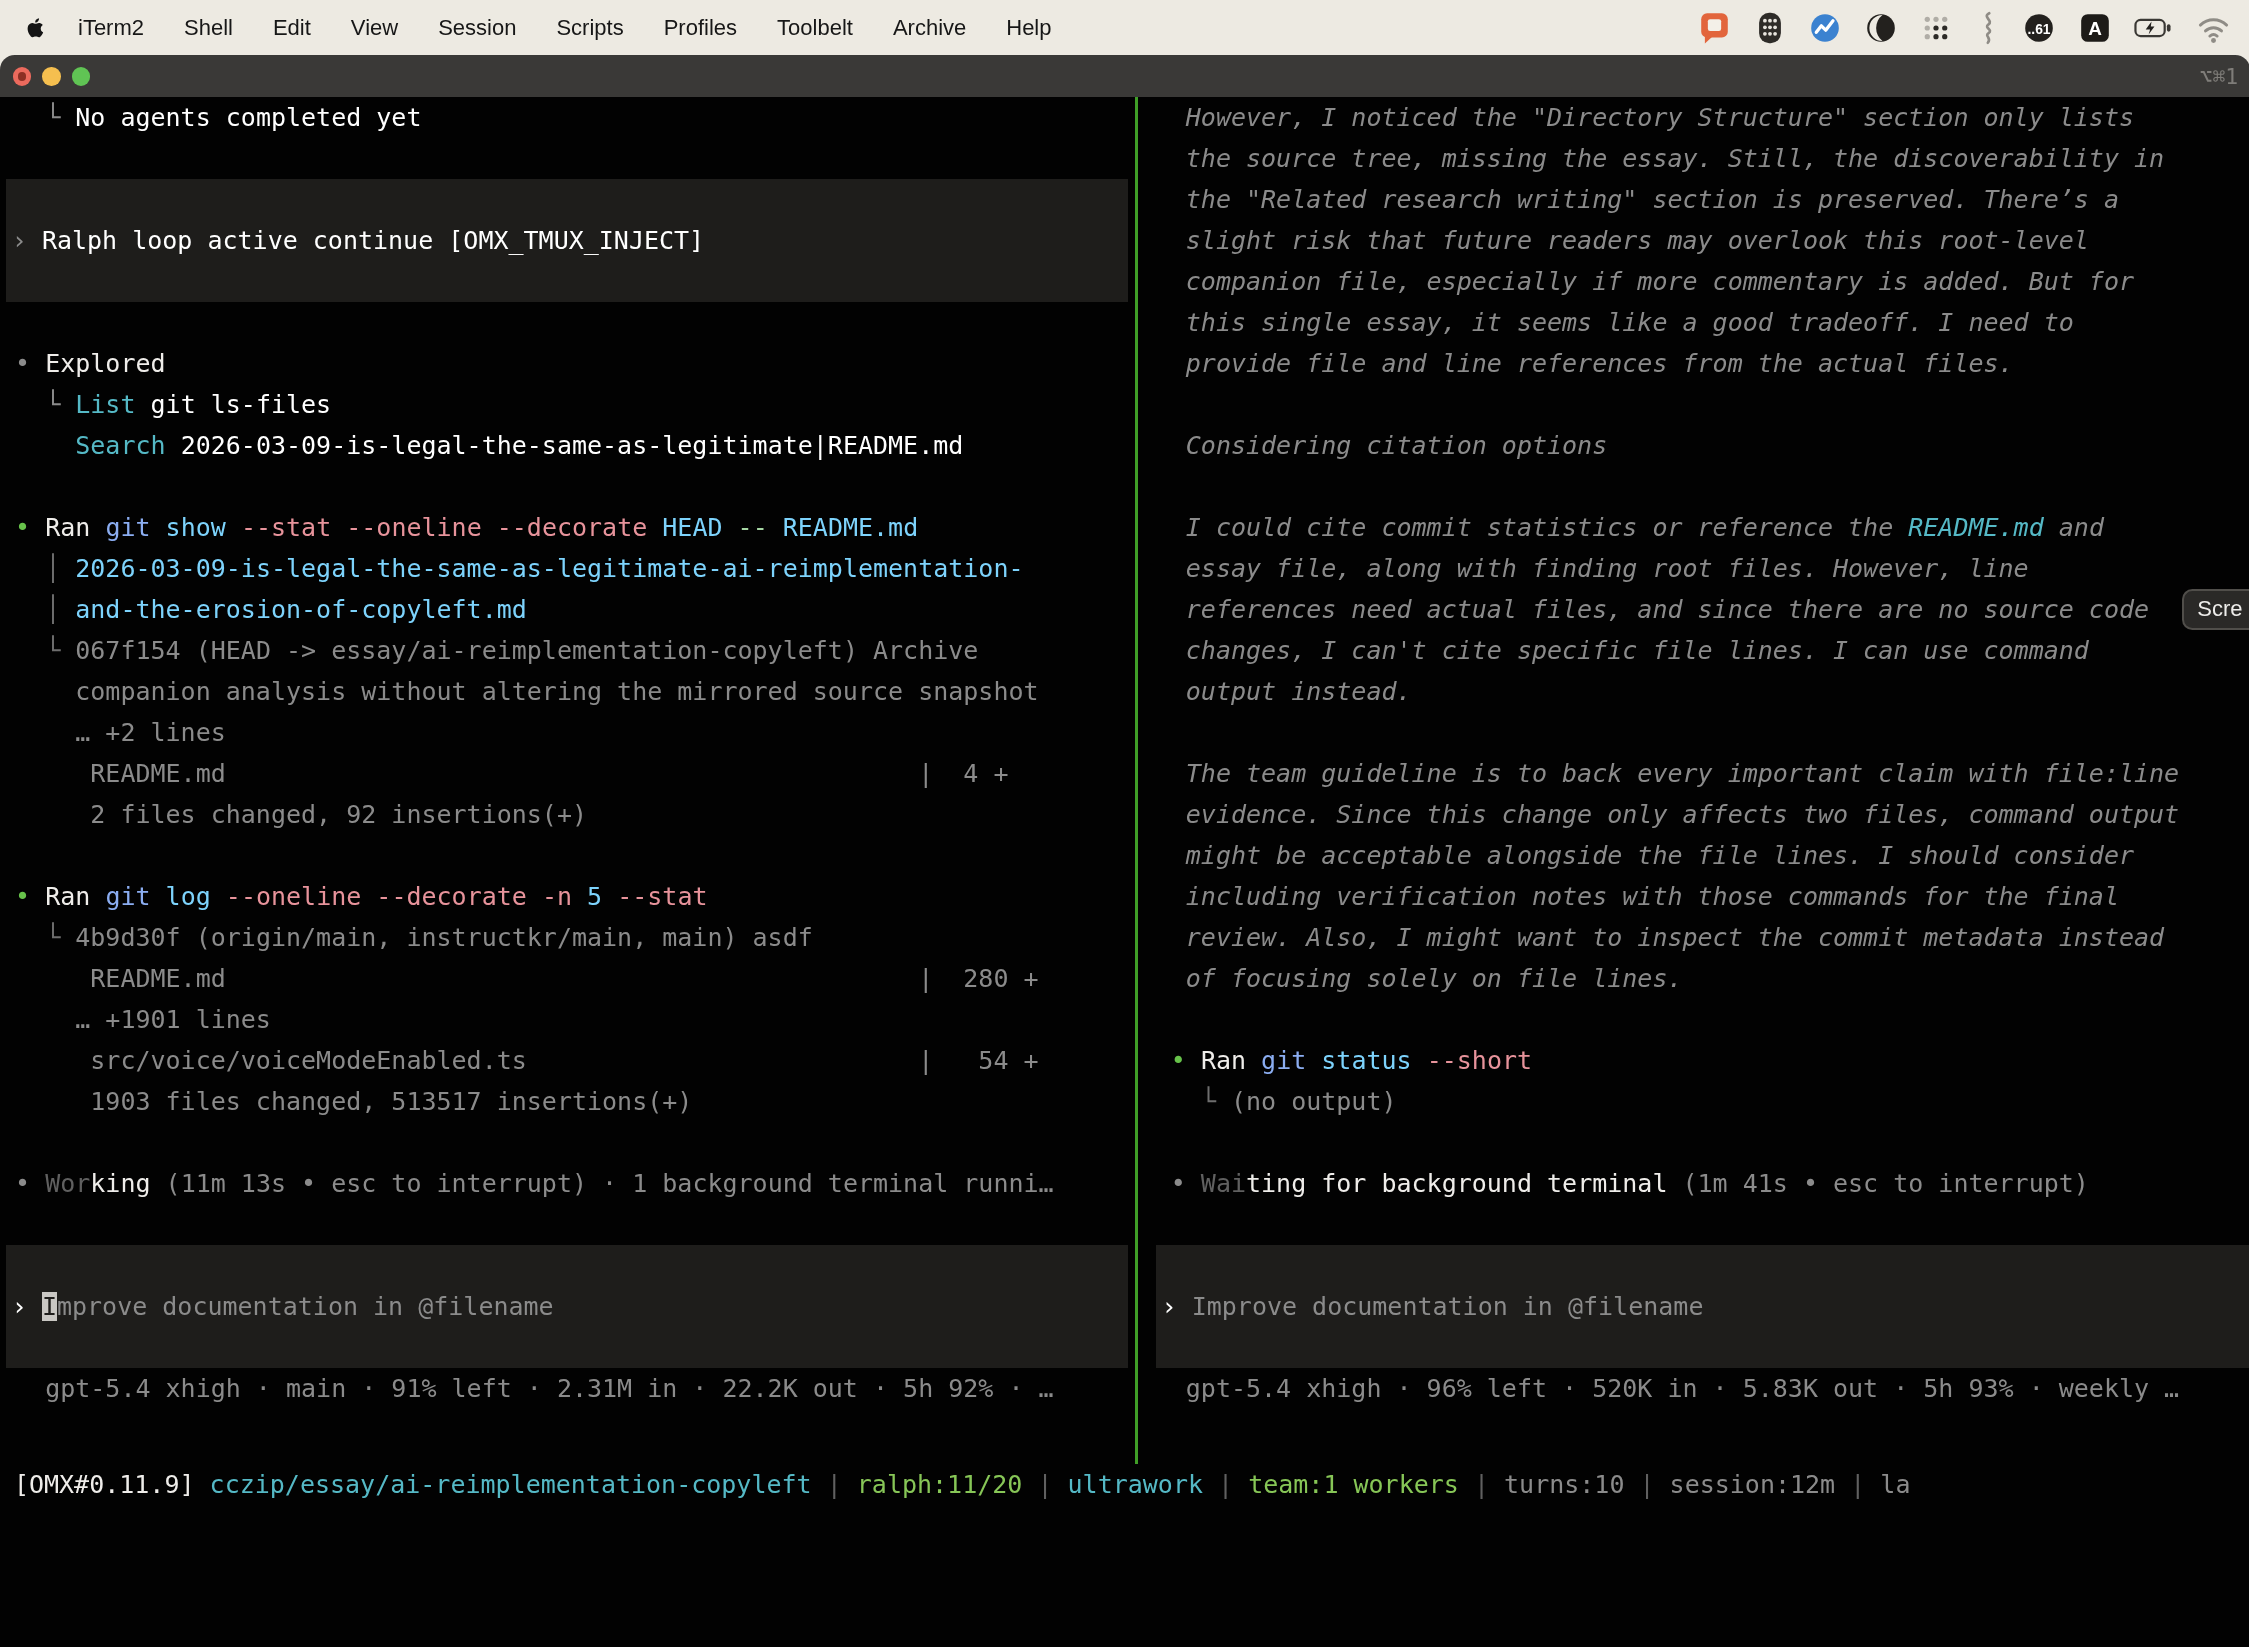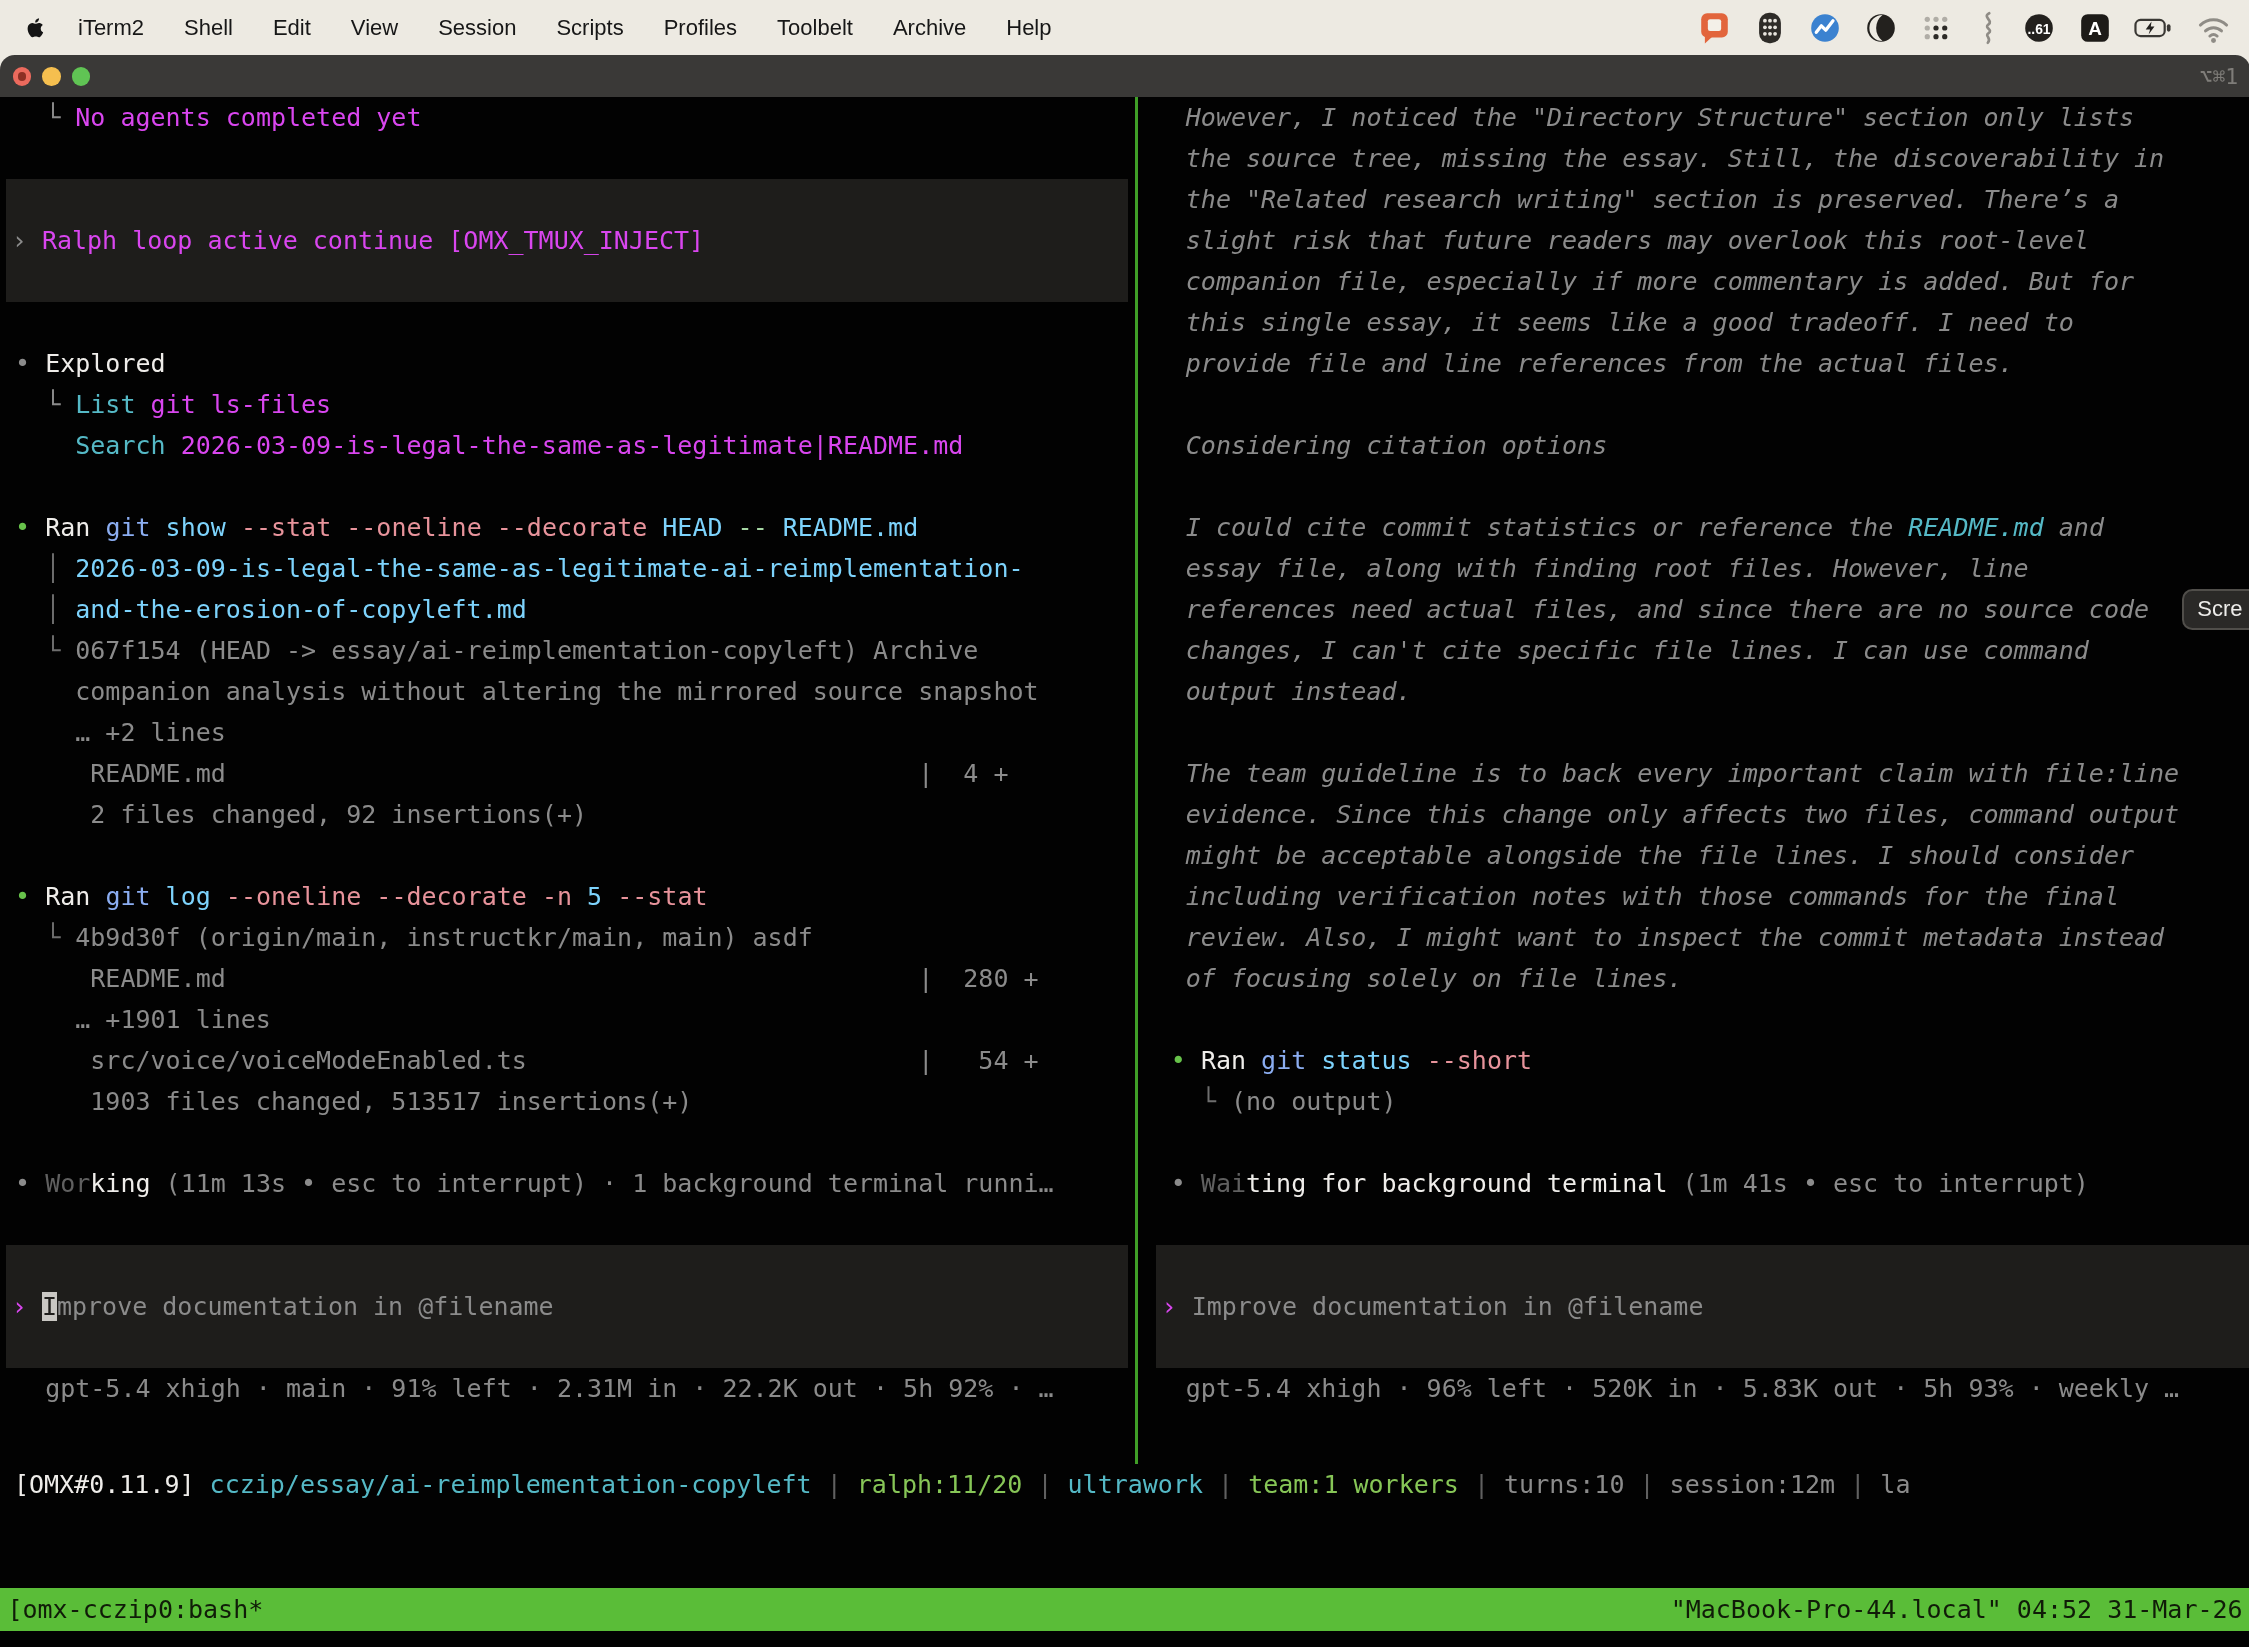--- a/index.html
+++ b/index.html
@@ -31,21 +31,21 @@
   
   .term{position:absolute;top:97px;left:0;width:2250px;height:1550px;background:#020202;z-index:2}
   .pane{position:absolute;top:0;height:1367px;font-size:25px;line-height:41px;white-space:pre;overflow:hidden}
   #pane-left{left:0;width:1135px}
   #pane-right{left:1138px;width:1112px;padding-left:17.7px;box-sizing:border-box}
   .divider{position:absolute;left:1135px;top:0;width:3px;height:1367px;background:#3f9e27}
   .trow{height:41px}
   .trow.box{background:#1e1d1b;padding-left:5.9px}
   #pane-left .trow.box{margin:0 7.4px 0 5.9px}
   
-  .c-fg{color:#d946ef}.c-dim{color:#8b8b8b}.c-dark{color:#606060}.c-guide{color:#6e6e6e}
+  .c-fg{color:#ffffff}.c-dim{color:#8b8b8b}.c-dark{color:#606060}.c-guide{color:#6e6e6e}
   .c-cyan{color:#55b9c6}.c-blue{color:#8badf1}.c-pink{color:#e7939b}.c-lav{color:#7dd3fc}
   .c-mint{color:#a6d7a4}.c-white{color:#efedea}.c-green{color:#67c24a}.c-lgreen{color:#87c657}
   .c-cursor{background:#c9c7c3;color:#1e1d1b}
   .b{font-weight:normal}.i{font-style:italic}
   
   .omxbar{position:absolute;top:1367px;left:5px;width:1904px;height:41px;line-height:41px;
           padding-left:8.9px;white-space:pre;font-size:25px;box-sizing:border-box;overflow:hidden}
   
   .tmuxbar{position:absolute;top:1491px;left:0;width:2250px;height:43px;background:#5abd38;
            color:#101c08;display:flex;justify-content:space-between;padding:0 7.4px;
@@ -155,20 +155,16 @@
     <div class="light l-green"></div>
   </div>
   <div class="tb-short">⌥⌘1</div>
 </div>
 
 <div class="term">
   <div class="pane" id="pane-left"><div class="trow"><span class="c-dim">   └ </span><span class="c-fg">No agents completed yet</span></div><div class="trow"></div><div class="trow box"></div><div class="trow box"><span class="c-dim">› </span><span class="c-fg">Ralph loop active continue [OMX_TMUX_INJECT]</span></div><div class="trow box"></div><div class="trow"></div><div class="trow"><span class="c-dim"> • </span><span class="c-white b">Explored</span></div><div class="trow"><span class="c-dim">   └ </span><span class="c-cyan">List</span><span class="c-fg"> git ls-files</span></div><div class="trow"><span class="c-dim">     </span><span class="c-cyan">Search</span><span class="c-fg"> 2026-03-09-is-legal-the-same-as-legitimate|README.md</span></div><div class="trow"></div><div class="trow"><span class="c-dim"> </span><span class="c-green">•</span><span class="c-dim"> </span><span class="c-white b">Ran</span><span class="c-dim"> </span><span class="c-blue">git</span><span class="c-lav"> show </span><span class="c-pink">--stat </span><span class="c-pink">--oneline </span><span class="c-pink">--decorate</span><span class="c-lav"> HEAD </span><span class="c-mint">-- </span><span class="c-lav">README.md</span></div><div class="trow"><span class="c-guide">   │ </span><span class="c-lav">2026-03-09-is-legal-the-same-as-legitimate-ai-reimplementation-</span></div><div class="trow"><span class="c-guide">   │ </span><span class="c-lav">and-the-erosion-of-copyleft.md</span></div><div class="trow"><span class="c-guide">   └ </span><span class="c-dim">067f154 (HEAD -&gt; essay/ai-reimplementation-copyleft) Archive</span></div><div class="trow"><span class="c-dim">     companion analysis without altering the mirrored source snapshot</span></div><div class="trow"><span class="c-dim">     … +2 lines</span></div><div class="trow"><span class="c-dim">      README.md                                              |  4 +</span></div><div class="trow"><span class="c-dim">      2 files changed, 92 insertions(+)</span></div><div class="trow"></div><div class="trow"><span class="c-dim"> </span><span class="c-green">•</span><span class="c-dim"> </span><span class="c-white b">Ran</span><span class="c-dim"> </span><span class="c-blue">git</span><span class="c-lav"> log </span><span class="c-pink">--oneline </span><span class="c-pink">--decorate </span><span class="c-pink">-n</span><span class="c-lav"> 5 </span><span class="c-pink">--stat</span></div><div class="trow"><span class="c-guide">   └ </span><span class="c-dim">4b9d30f (origin/main, instructkr/main, main) asdf</span></div><div class="trow"><span class="c-dim">      README.md                                              |  280 +</span></div><div class="trow"><span class="c-dim">     … +1901 lines</span></div><div class="trow"><span class="c-dim">      src/voice/voiceModeEnabled.ts                          |   54 +</span></div><div class="trow"><span class="c-dim">      1903 files changed, 513517 insertions(+)</span></div><div class="trow"></div><div class="trow"><span class="c-dim"> • </span><span class="c-dark b">Wor</span><span class="c-white b">king</span><span class="c-dim"> (11m 13s • esc to interrupt) · 1 background terminal runni…</span></div><div class="trow"></div><div class="trow box"></div><div class="trow box"><span class="c-fg">› </span><span class="c-cursor">I</span><span class="c-dim">mprove documentation in @filename</span></div><div class="trow box"></div><div class="trow"><span class="c-dim">   gpt-5.4 xhigh · main · 91% left · 2.31M in · 22.2K out · 5h 92% · …</span></div></div>
   <div class="divider"></div>
   <div class="pane" id="pane-right"><div class="trow"><span class="c-dim i">  However, I noticed the "Directory Structure" section only lists</span></div><div class="trow"><span class="c-dim i">  the source tree, missing the essay. Still, the discoverability in</span></div><div class="trow"><span class="c-dim i">  the "Related research writing" section is preserved. There’s a</span></div><div class="trow"><span class="c-dim i">  slight risk that future readers may overlook this root-level</span></div><div class="trow"><span class="c-dim i">  companion file, especially if more commentary is added. But for</span></div><div class="trow"><span class="c-dim i">  this single essay, it seems like a good tradeoff. I need to</span></div><div class="trow"><span class="c-dim i">  provide file and line references from the actual files.</span></div><div class="trow"></div><div class="trow"><span class="c-dim b i">  Considering citation options</span></div><div class="trow"></div><div class="trow"><span class="c-dim i">  I could cite commit statistics or reference the </span><span class="c-cyan i">README.md</span><span class="c-dim i"> and</span></div><div class="trow"><span class="c-dim i">  essay file, along with finding root files. However, line</span></div><div class="trow"><span class="c-dim i">  references need actual files, and since there are no source code</span></div><div class="trow"><span class="c-dim i">  changes, I can't cite specific file lines. I can use command</span></div><div class="trow"><span class="c-dim i">  output instead.</span></div><div class="trow"></div><div class="trow"><span class="c-dim i">  The team guideline is to back every important claim with file:line</span></div><div class="trow"><span class="c-dim i">  evidence. Since this change only affects two files, command output</span></div><div class="trow"><span class="c-dim i">  might be acceptable alongside the file lines. I should consider</span></div><div class="trow"><span class="c-dim i">  including verification notes with those commands for the final</span></div><div class="trow"><span class="c-dim i">  review. Also, I might want to inspect the commit metadata instead</span></div><div class="trow"><span class="c-dim i">  of focusing solely on file lines.</span></div><div class="trow"></div><div class="trow"><span class="c-dim"> </span><span class="c-green">•</span><span class="c-dim"> </span><span class="c-white b">Ran</span><span class="c-dim"> </span><span class="c-blue">git</span><span class="c-lav"> status </span><span class="c-pink">--short</span></div><div class="trow"><span class="c-guide">   └ </span><span class="c-dim">(no output)</span></div><div class="trow"></div><div class="trow"><span class="c-dim"> • </span><span class="c-dark b">Wai</span><span class="c-white b">ting for background terminal</span><span class="c-dim"> (1m 41s • esc to interrupt)</span></div><div class="trow"></div><div class="trow box"></div><div class="trow box"><span class="c-fg">› </span><span class="c-dim">Improve documentation in @filename</span></div><div class="trow box"></div><div class="trow"><span class="c-dim">  gpt-5.4 xhigh · 96% left · 520K in · 5.83K out · 5h 93% · weekly …</span></div></div>
   <div class="omxbar" id="omx-bar"><span class="c-white b">[OMX#0.11.9]</span><span class="c-dim"> </span><span class="c-cyan">cczip/essay/ai-reimplementation-copyleft</span><span class="c-dark"> | </span><span class="c-lgreen">ralph:11/20</span><span class="c-dark"> | </span><span class="c-cyan">ultrawork</span><span class="c-dark"> | </span><span class="c-lgreen">team:1 workers</span><span class="c-dark"> | </span><span class="c-dim">turns:10</span><span class="c-dark"> | </span><span class="c-dim">session:12m</span><span class="c-dark"> | </span><span class="c-dim">last:5m ago</span></div>
-  <div class="tmuxbar">
-    <span>[omx-cczip0:bash*</span>
-    <span>"MacBook-Pro-44.local" 04:52 31-Mar-26</span>
-  </div>
 </div>
 
 <div class="tooltip">Scre</div>
 
 
 </body></html>

